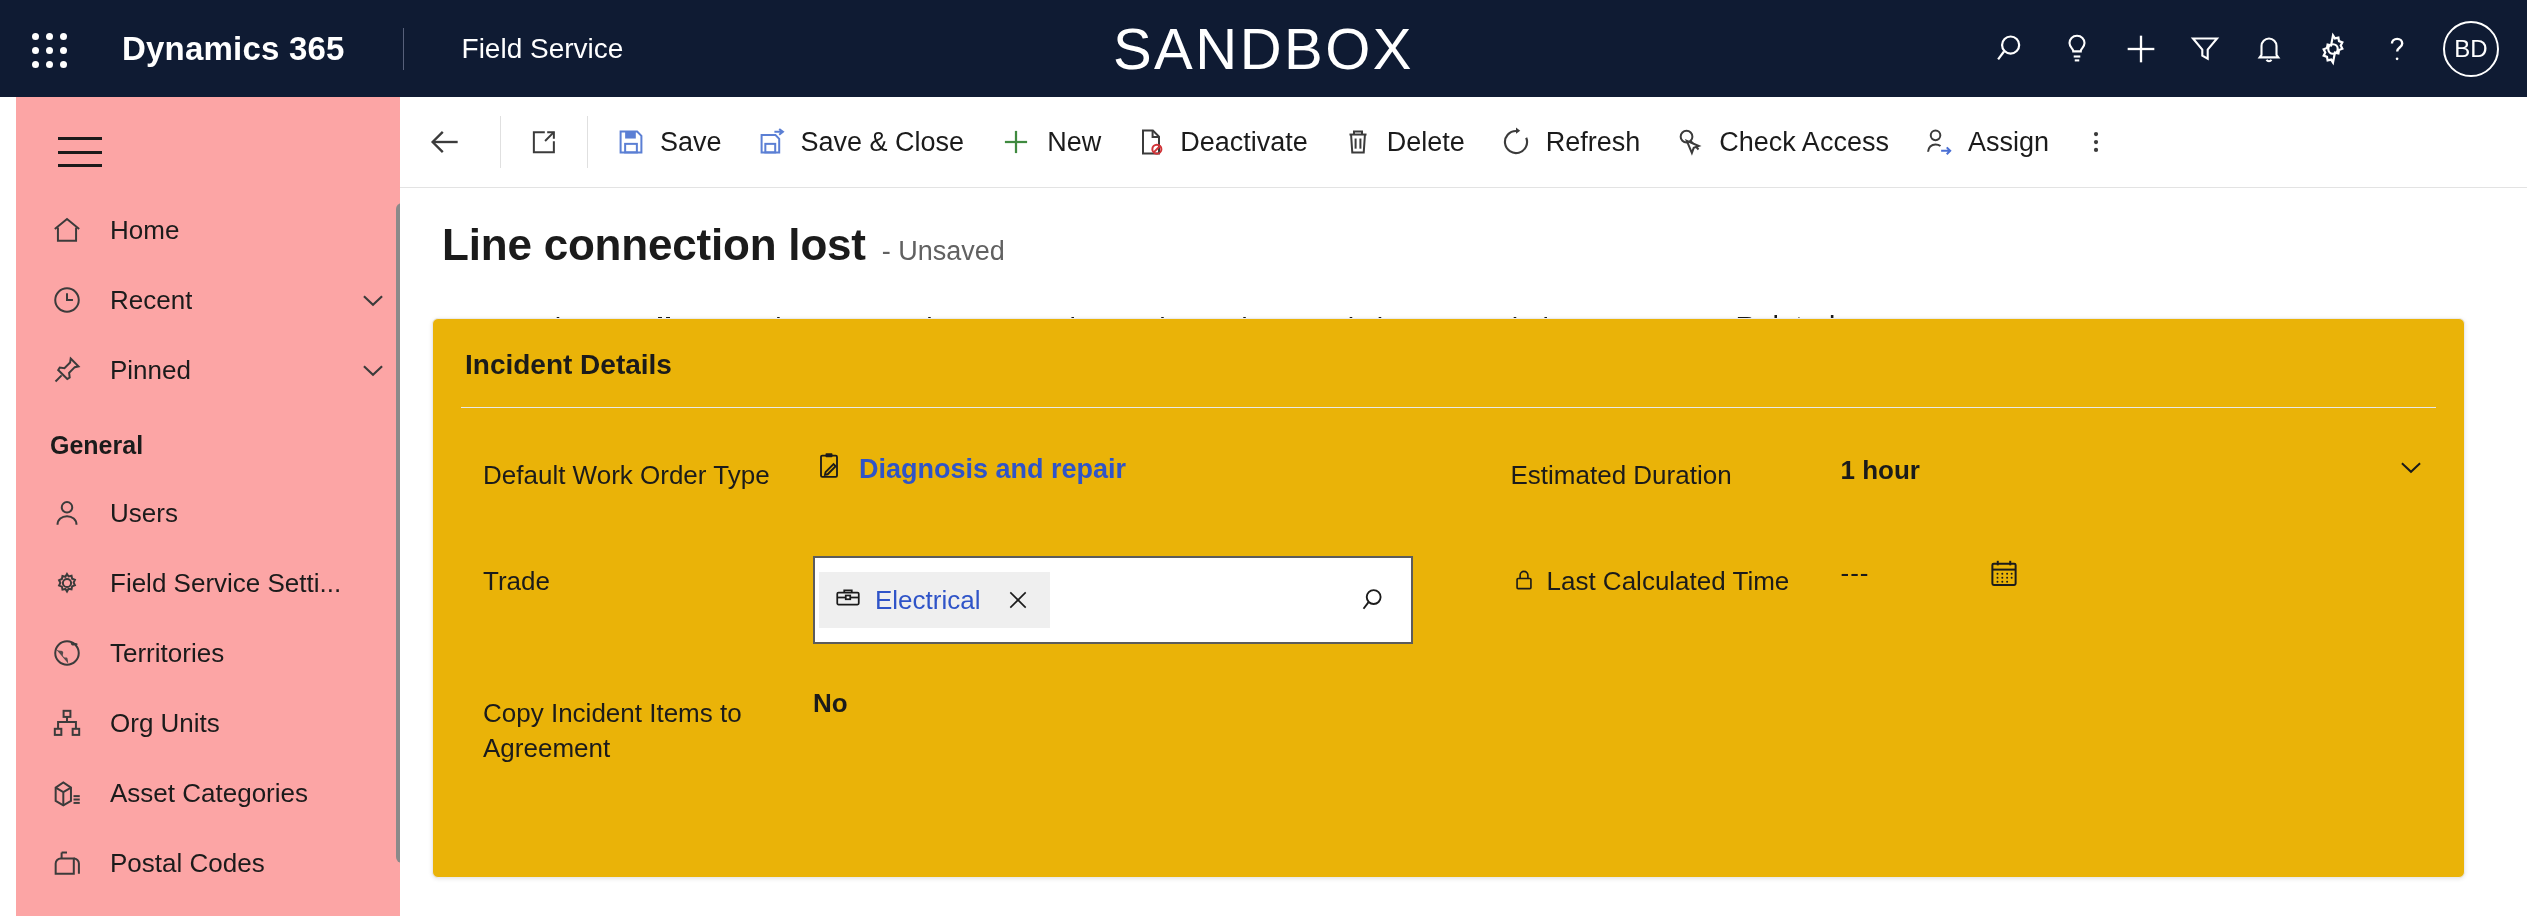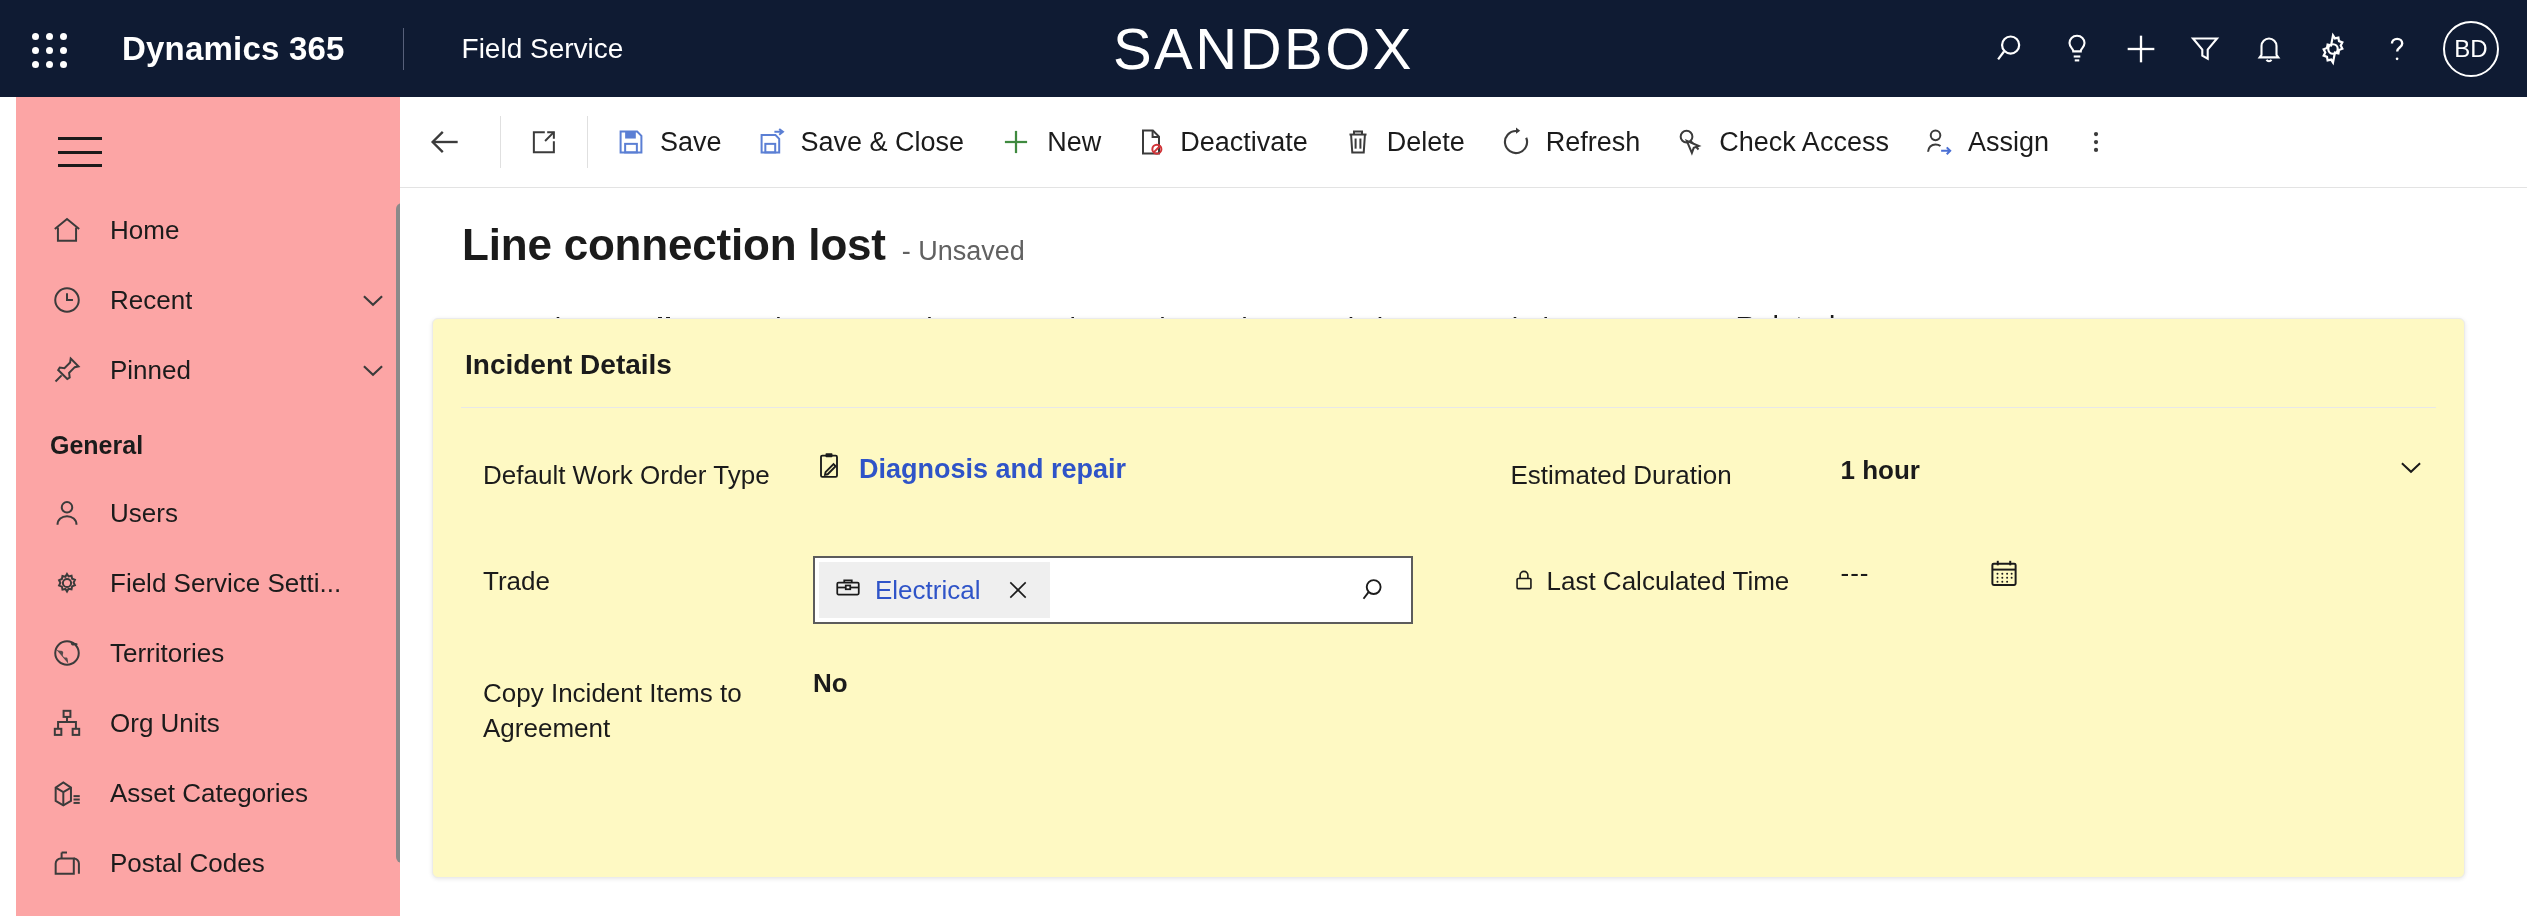--- a/index.html
+++ b/index.html
@@ -140,21 +140,21 @@
     margin-left: auto; display: flex; align-items: center; height: 91px;
   }
 
   
   .content {
     position: absolute; top: 188px; left: 400px;
     width: 2127px; height: 728px;
     background: #ffffff;
     overflow: hidden;
   }
-  .rec-head { padding: 32px 0 0 62px; }
+  .rec-head { padding: 32px 0 0 42px; }
   .rec-title-row { display: flex; align-items: baseline; }
   .rec-title {
     font-size: 44px; font-weight: 700; color: #1b1b1b;
     letter-spacing: -.2px;
   }
   .rec-unsaved {
     font-size: 27px; color: #616161; margin-left: 16px;
   }
   .rec-subtitle {
     font-size: 26px; color: #1b1b1b; margin-top: 12px;
@@ -176,21 +176,21 @@
     content: ""; position: absolute;
     left: 16px; right: 16px; bottom: 2px;
     height: 3px; background: #1b1b1b;
   }
   .tab-related { display: flex; align-items: center; }
   .tab-related .chev { margin-left: 14px; }
 
   .card {
     position: absolute; left: 32px; top: 130px;
     width: 2033px; height: 560px;
-    background: #fef9c3;
+    background: #eab308;
     border: 1px solid #ebebeb;
     border-radius: 6px;
     box-shadow: 0 1px 4px rgba(0,0,0,.10);
     overflow: hidden;
   }
   .card-header {
     font-size: 28px; font-weight: 600; color: #1b1b1b;
     padding: 30px 0 26px 32px;
   }
   .card-rule {
@@ -218,21 +218,21 @@
   .field-value {
     flex: 1; display: flex; align-items: center;
     font-size: 26px; color: #1b1b1b;
   }
   .field-value.bold { font-weight: 700; }
   .link-val {
     color: #2f54c8; font-size: 27px; font-weight: 600;
     cursor: pointer; margin-left: 14px;
   }
   .lookup {
-    width: 600px; height: 68px;
+    width: 600px; height: 88px;
     border: 2px solid #5c5c5c;
     background: #ffffff;
     display: flex; align-items: center;
     padding: 0 4px 0 0;
     cursor: text;
   }
   .chip {
     display: flex; align-items: center;
     background: #efefef;
     height: 56px; margin-left: 4px;

